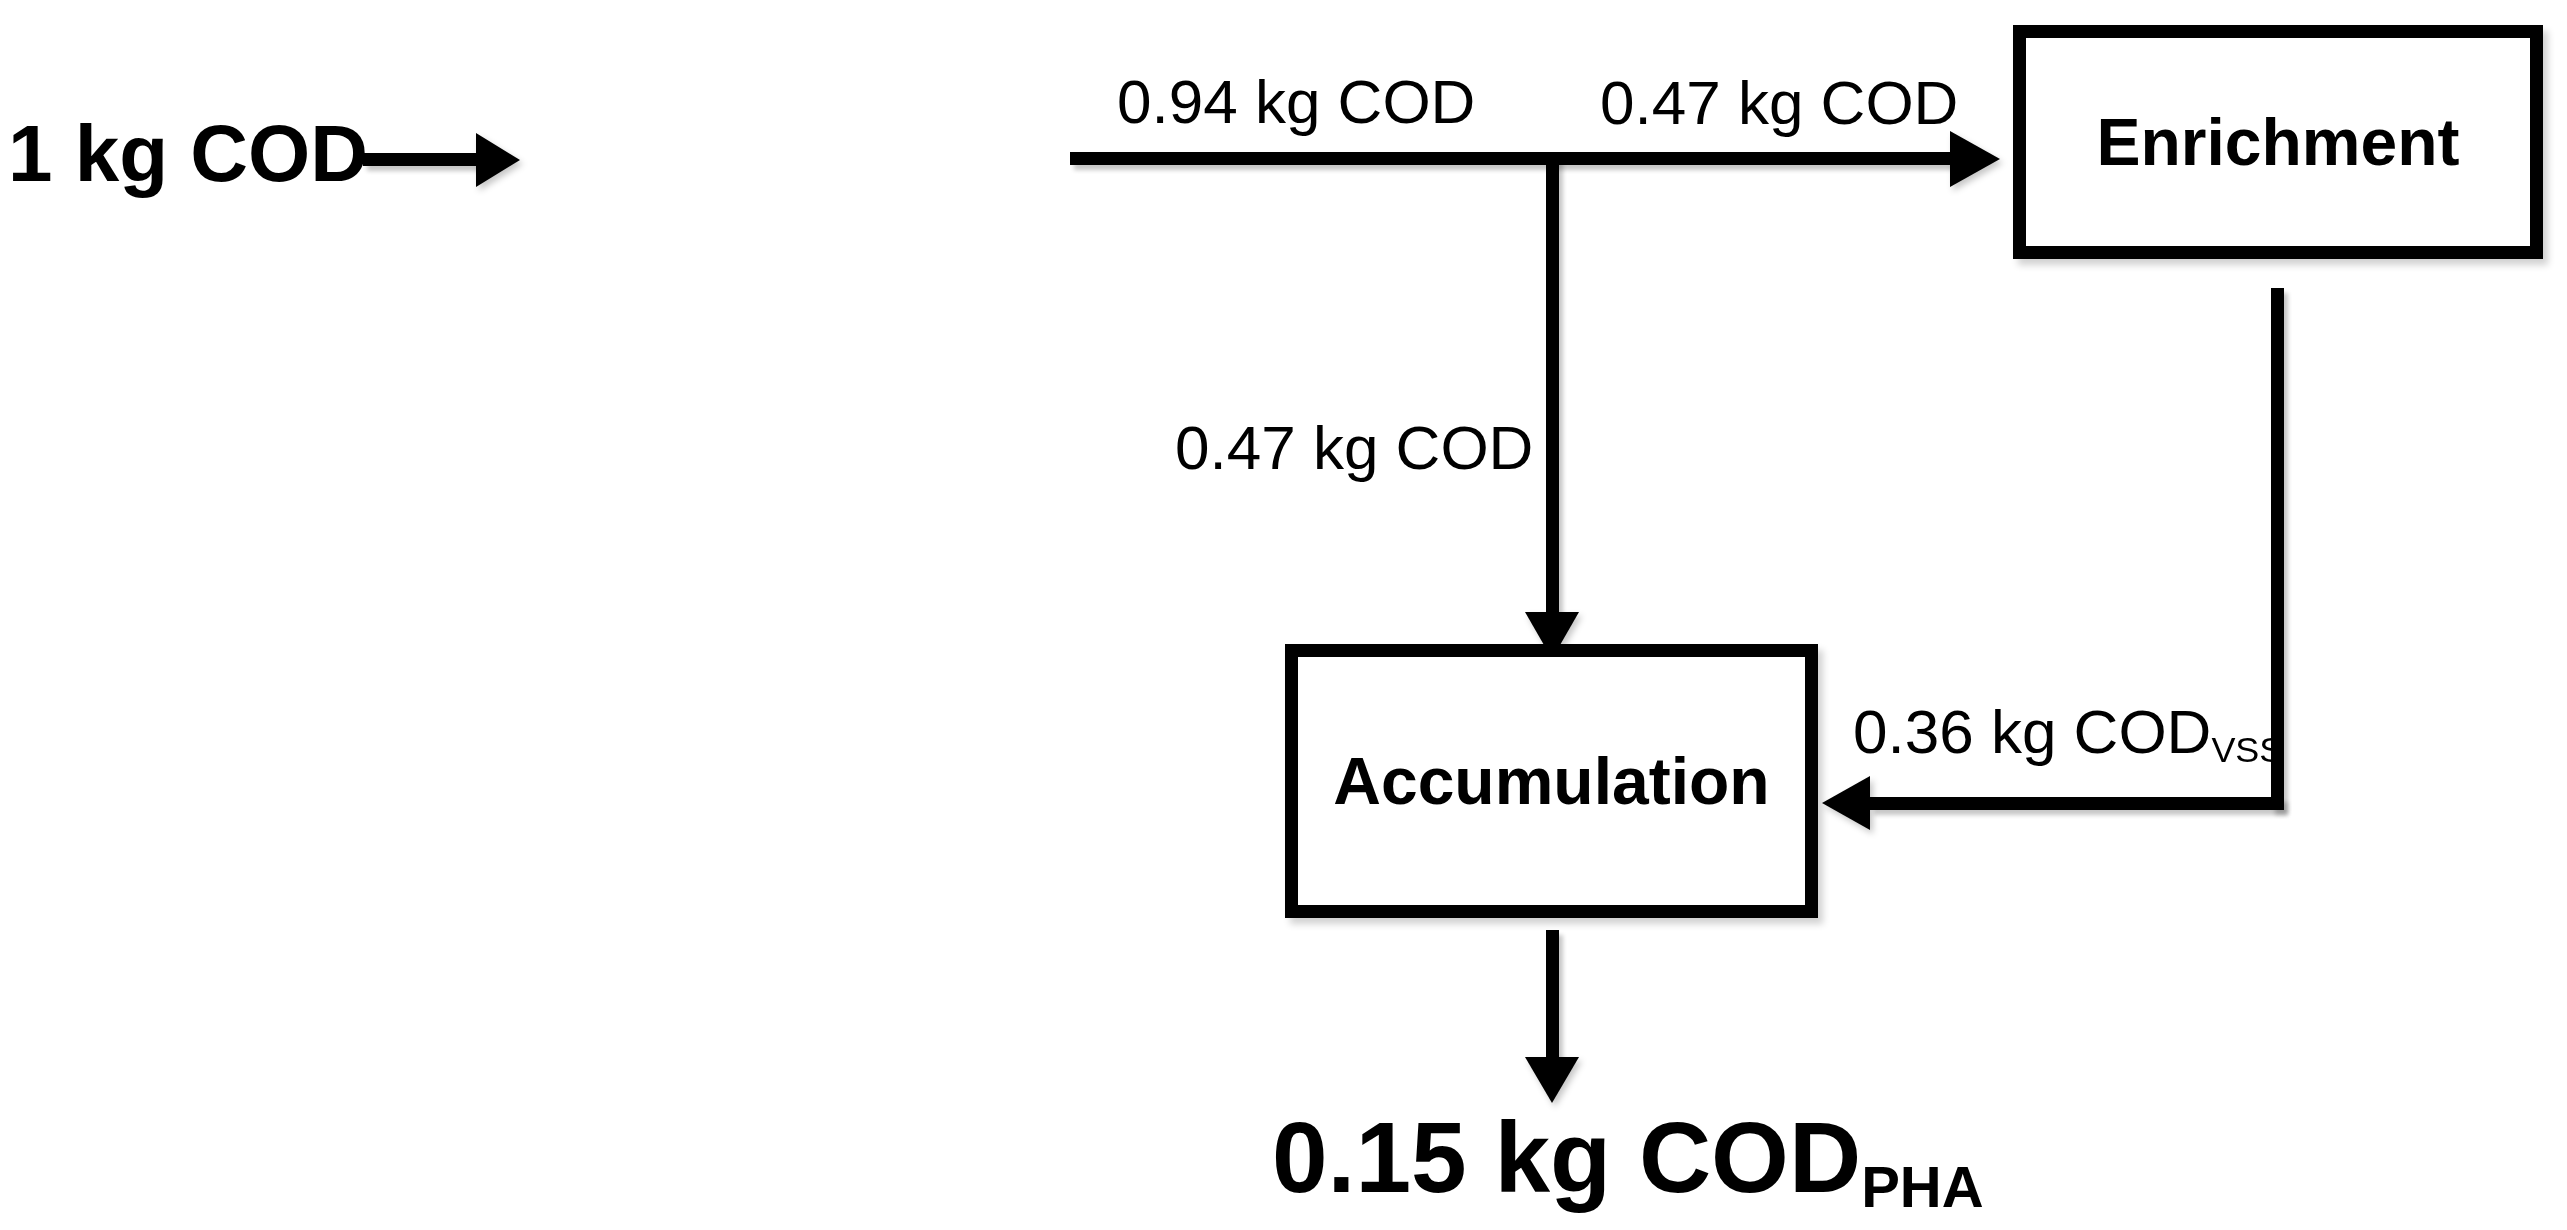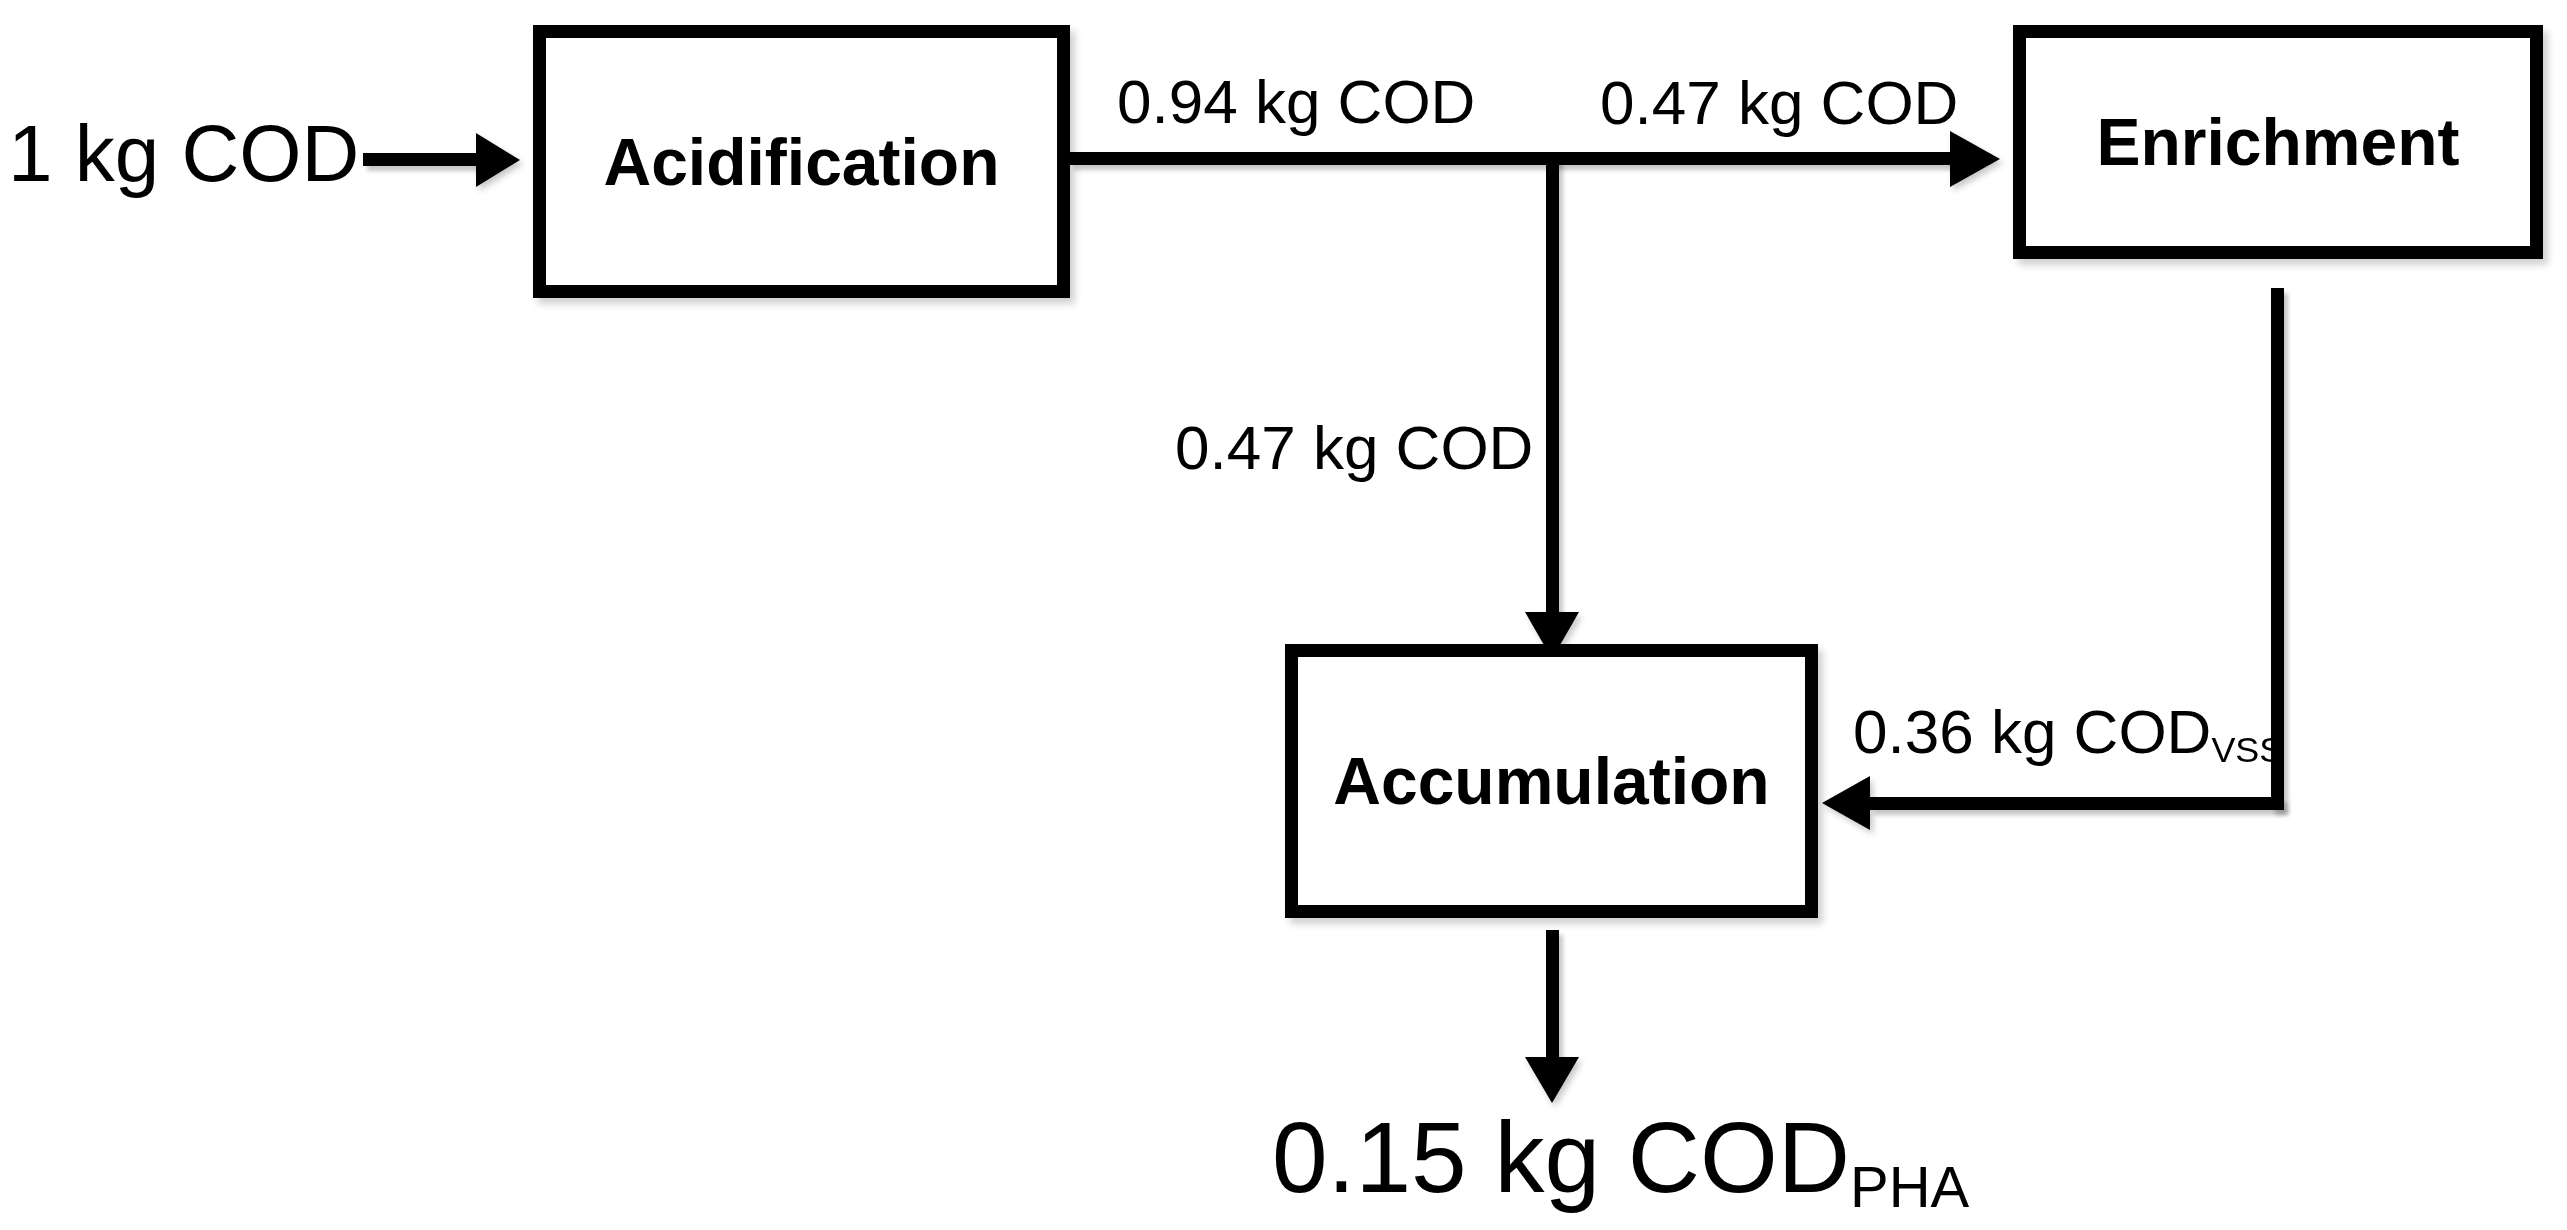--- a/index.html
+++ b/index.html
@@ -88,41 +88,38 @@
     position: absolute;
     font-size: 62px;
     line-height: 1;
     white-space: nowrap;
   }
   .lbl .sub {
     font-size: 0.58em;
     vertical-align: -0.25em;
     text-align: right;
   }
-  .lbl-bold { font-weight: normal; }
+  .lbl-bold { font-weight: bold; }
 
   #lbl-input      { left: 8px;    top: 114px;  font-size: 80px; }
   #lbl-main-left  { left: 1117px; top: 71px;   width: 345px; text-align: center; }
   #lbl-main-right { left: 1600px; top: 72px;   width: 340px; text-align: center; }
   #lbl-branch     { left: 1175px; top: 417px;  width: 340px; text-align: center; }
   #lbl-e2a        { left: 1853px; top: 701px; }
   #lbl-output     { left: 1272px; top: 1107px; width: 560px; text-align: center; font-size: 100px; }
 </style>
 </head>
 <body>
 
 <div id="stage">
 
   <div class="lbl lbl-bold" id="lbl-input"><span>1 kg COD</span></div>
   <div class="shaft" id="arrow-input-shaft"></div>
   <div class="tri" id="arrow-input-head"></div>
 
-  <div class="box" id="box-acidification">
-    <span>Acidification</span>
-  </div>
 
   <div class="shaft" id="arrow-main-shaft"></div>
   <div class="tri" id="arrow-main-head"></div>
   <div class="lbl" id="lbl-main-left"><span>0.94 kg COD</span></div>
   <div class="lbl" id="lbl-main-right"><span>0.47 kg COD</span></div>
 
   <div class="shaft" id="branch-down-shaft"></div>
   <div class="tri" id="branch-down-head"></div>
   <div class="lbl" id="lbl-branch"><span>0.47 kg COD</span></div>
 

